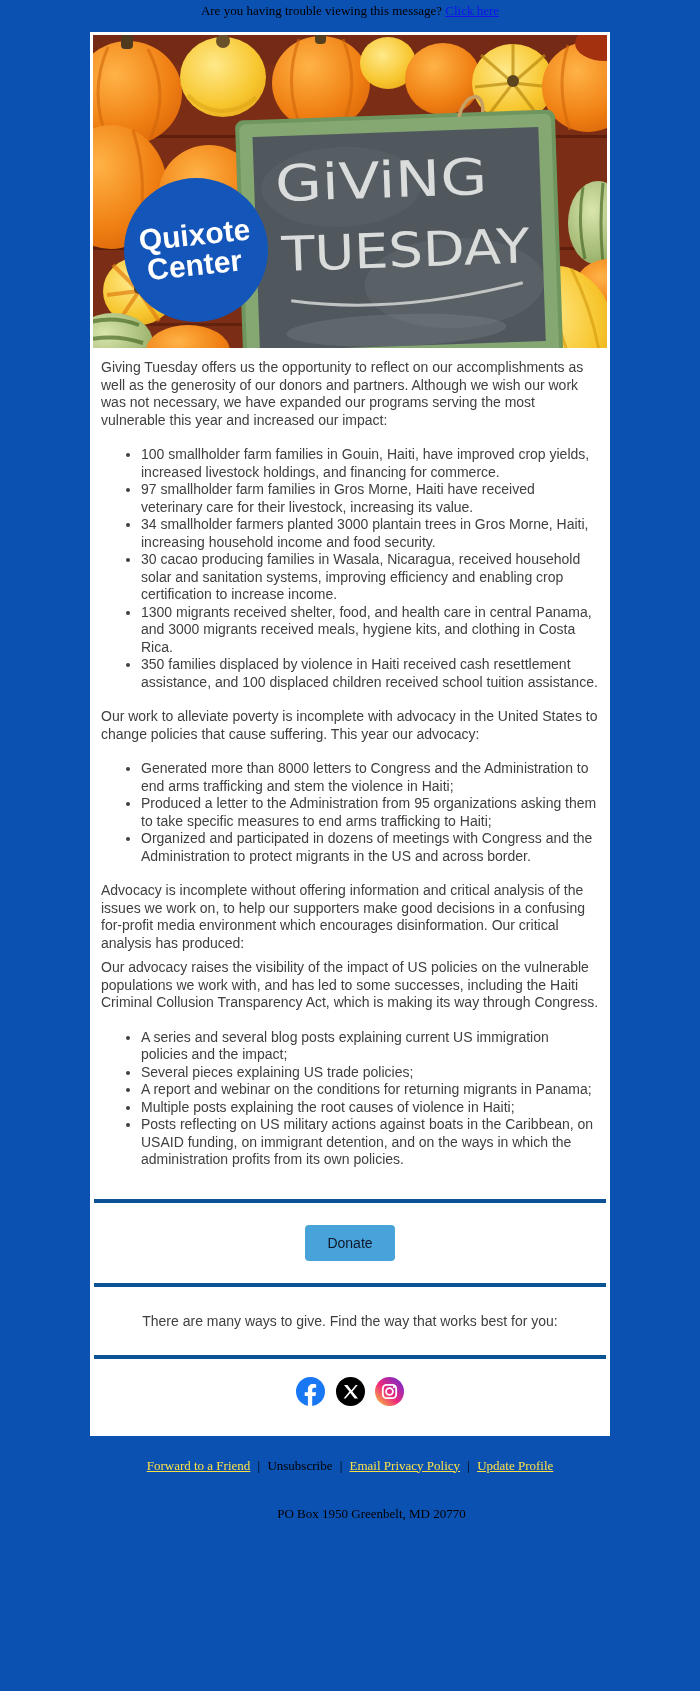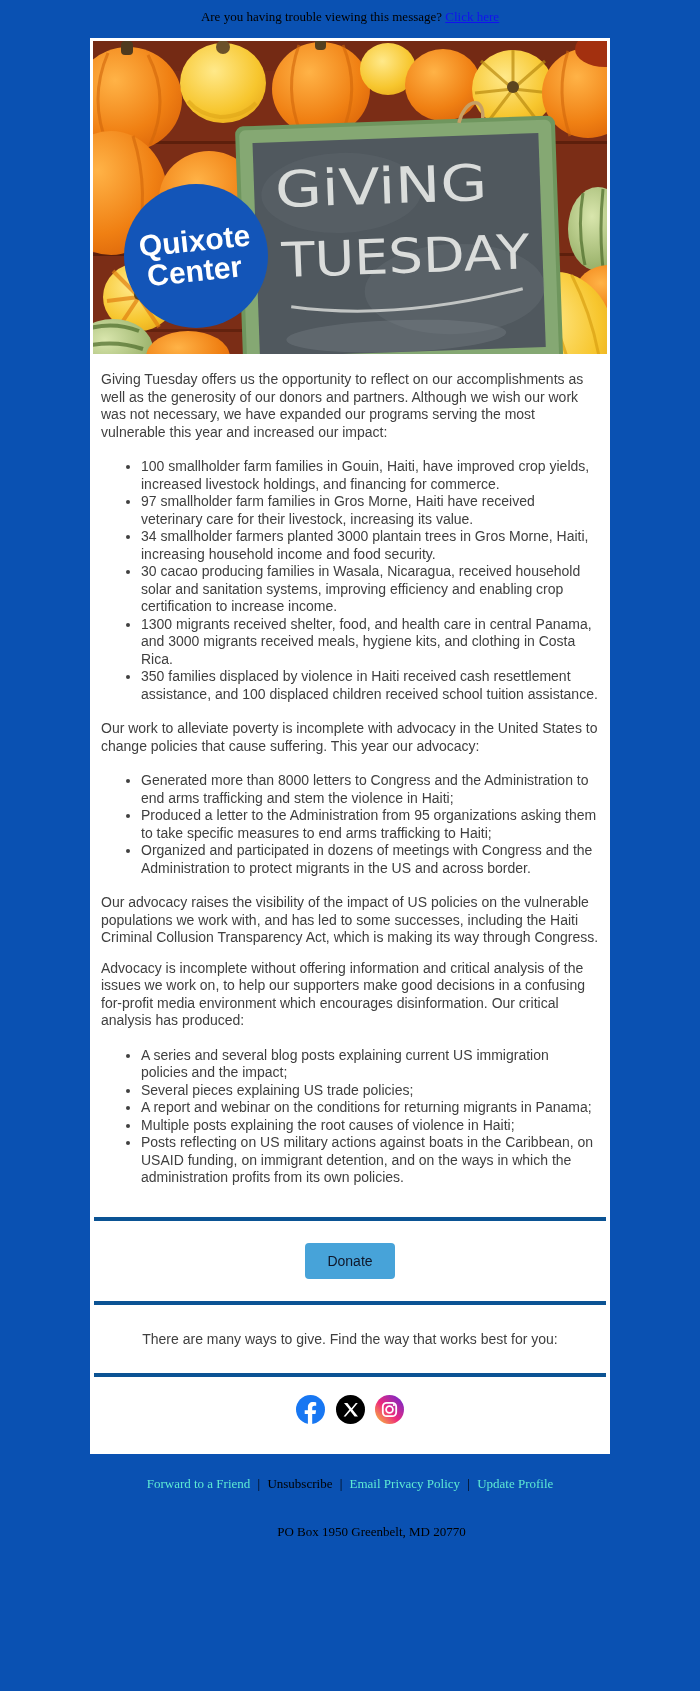--- a/index.html
+++ b/index.html
@@ -9,34 +9,34 @@
     background:#0a51b2;
     font-family:"Liberation Sans", sans-serif;
     box-sizing:border-box;
     padding-bottom:8px;
   }
   .topbar{
     text-align:center;
     font-family:"Liberation Serif", serif;
     font-size:13px;
     color:#000;
-    padding-top:9px;
+    padding-top:3px;
     margin-bottom:13px;
   }
   .topbar a{color:#1212ee;text-decoration:underline;cursor:pointer;}
   .email{
     width:520px;
     margin:0 auto;
     background:#ffffff;
     padding:3px 3px 26px 3px;
     box-sizing:border-box;
   }
   .hero{display:block;width:514px;height:313px;}
   .content{padding:4px 8px 0 8px;color:#404040;font-size:14px;line-height:1.25;}
-  .content p{margin:13px 0;}
+  .content p{margin:7px 0;}
   .content ul{margin:17px 0;padding-left:40px;}
   .content li{margin:0;padding:0;}
   .divider{height:4px;background:#0b5394;margin:0 1px;}
   .divider.mt{margin-top:30px;}
   .btn-row{text-align:center;margin:22px 0;}
   .btn{
     display:inline-block;
     background:#47a3d9;
     color:#0f172a;
     font-size:14px;
@@ -48,21 +48,21 @@
   .ways-text{text-align:center;color:#404040;font-size:14px;margin:26px 0 16px 0;}
   .social-row{text-align:center;margin-top:18px;}
   .social-row a{display:inline-block;margin:0 3px;vertical-align:middle;cursor:pointer;}
   .footer{
     text-align:center;
     font-family:"Liberation Serif", serif;
     font-size:13px;
     color:#000;
     margin-top:22px;
   }
-  .footer a{color:#5eead4;cursor:pointer;}
+  .footer a{color:#fde047;text-decoration:underline;cursor:pointer;}
   .footer .sep{color:#000;margin:0 4px;}
   .footer-address{
     text-align:center;
     font-family:"Liberation Serif", serif;
     font-size:13px;
     color:#000;
     margin-top:32px;
     padding-left:43px;
   }
 </style>
@@ -197,23 +197,23 @@
     </ul>
 
     <p>Our work to alleviate poverty is incomplete with advocacy in the United States to change policies that cause suffering. This year our advocacy:</p>
 
     <ul>
       <li>Generated more than 8000 letters to Congress and the Administration to end arms trafficking and stem the violence in Haiti;</li>
       <li>Produced a letter to the Administration from 95 organizations asking them to take specific measures to end arms trafficking to Haiti;</li>
       <li>Organized and participated in dozens of meetings with Congress and the Administration to protect migrants in the US and across border.</li>
     </ul>
 
+    <p>Advocacy is incomplete without offering information and critical analysis of the issues we work on, to help our supporters make good decisions in a confusing for-profit media environment which encourages disinformation. Our critical analysis has produced:</p>
+
     <p>Our advocacy raises the visibility of the impact of US policies on the vulnerable populations we work with, and has led to some successes, including the Haiti Criminal Collusion Transparency Act, which is making its way through Congress.</p>
-
-    <p>Advocacy is incomplete without offering information and critical analysis of the issues we work on, to help our supporters make good decisions in a confusing for-profit media environment which encourages disinformation. Our critical analysis has produced:</p>
 
     <ul>
       <li>A series and several blog posts explaining current US immigration policies and the impact;</li>
       <li>Several pieces explaining US trade policies;</li>
       <li>A report and webinar on the conditions for returning migrants in Panama;</li>
       <li>Multiple posts explaining the root causes of violence in Haiti;</li>
       <li>Posts reflecting on US military actions against boats in the Caribbean, on USAID funding, on immigrant detention, and on the ways in which the administration profits from its own policies.</li>
     </ul>
 
   </div>

